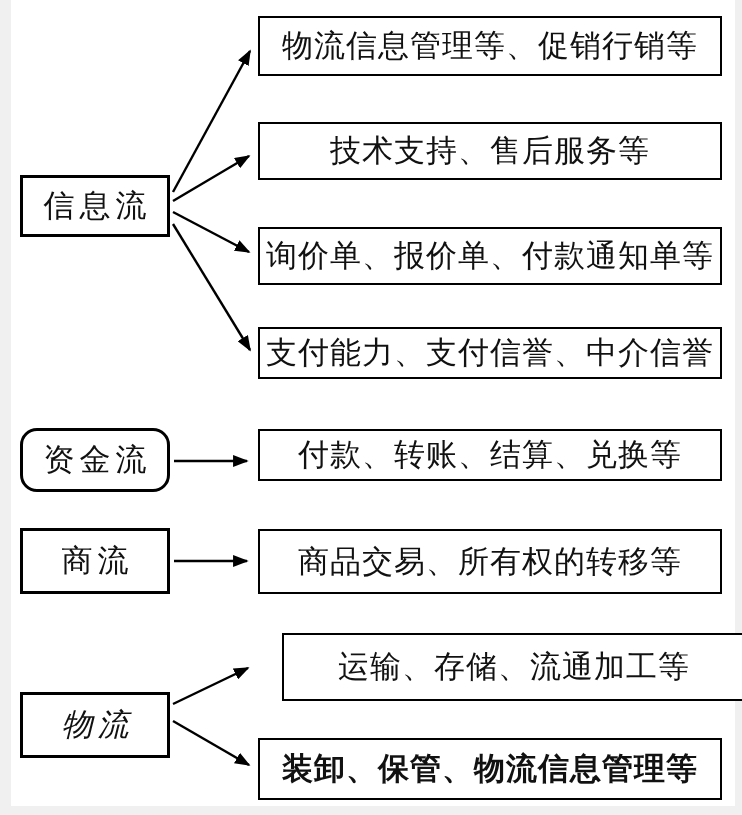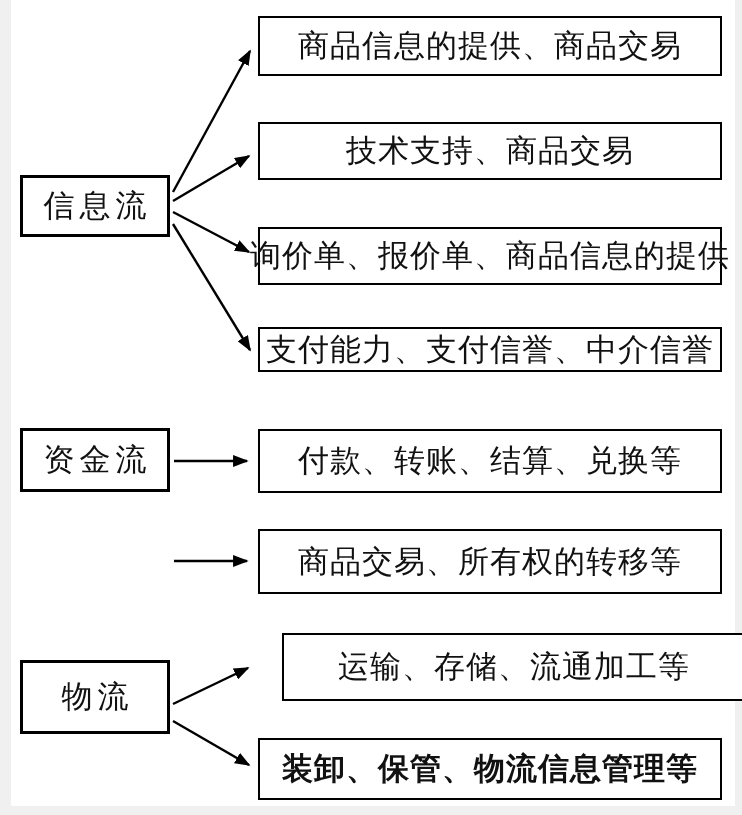--- a/index.html
+++ b/index.html
@@ -75,24 +75,25 @@
     <line x1="173" y1="201" x2="249" y2="156" stroke="#000000" stroke-width="2.4" marker-end="url(#arrowhead)"></line>
     <line x1="173" y1="212" x2="249" y2="252" stroke="#000000" stroke-width="2.4" marker-end="url(#arrowhead)"></line>
     <line x1="173" y1="224" x2="250" y2="350" stroke="#000000" stroke-width="2.4" marker-end="url(#arrowhead)"></line>
     <line x1="174" y1="461" x2="247" y2="461" stroke="#000000" stroke-width="2.4" marker-end="url(#arrowhead)"></line>
     <line x1="174" y1="561" x2="247" y2="561" stroke="#000000" stroke-width="2.4" marker-end="url(#arrowhead)"></line>
     <line x1="173" y1="704" x2="248" y2="668" stroke="#000000" stroke-width="2.4" marker-end="url(#arrowhead)"></line>
     <line x1="173" y1="721" x2="249" y2="765" stroke="#000000" stroke-width="2.4" marker-end="url(#arrowhead)"></line>
   </svg>
 
   <div class="box left-node" style="top:175px;height:62px;">信息流</div>
-  <div class="box left-node" style="top:428px;height:64px;">资金流</div>
-  <div class="box left-node" style="top:660px;height:74px;">物流</div>
+  <div class="box left-node" style="top:428px;height:64px;border-radius:17px;">资金流</div>
+  <div class="box left-node" style="top:528px;height:66px;">商流</div>
+  <div class="box left-node" style="top:692px;height:66px;font-style:italic;">物流</div>
 
-  <div class="box right-node" style="top:16px;height:60px;">商品信息的提供、商品交易</div>
-  <div class="box right-node" style="top:122px;height:58px;">技术支持、商品交易</div>
-  <div class="box right-node" style="top:227px;height:58px;">询价单、报价单、商品信息的提供</div>
-  <div class="box right-node" style="top:327px;height:45px;">支付能力、支付信誉、中介信誉</div>
-  <div class="box right-node" style="top:429px;height:64px;">付款、转账、结算、兑换等</div>
+  <div class="box right-node" style="top:16px;height:60px;">物流信息管理等、促销行销等</div>
+  <div class="box right-node" style="top:122px;height:58px;">技术支持、售后服务等</div>
+  <div class="box right-node" style="top:227px;height:58px;">询价单、报价单、付款通知单等</div>
+  <div class="box right-node" style="top:327px;height:52px;">支付能力、支付信誉、中介信誉</div>
+  <div class="box right-node" style="top:429px;height:52px;">付款、转账、结算、兑换等</div>
   <div class="box right-node" style="top:529px;height:65px;text-align:right;">商品交易、所有权的转移等</div>
   <div class="box right-node" style="top:633px;height:68px;margin-left:24px;">运输、存储、流通加工等</div>
   <div class="box right-node" style="top:738px;height:62px;font-weight:bold;">装卸、保管、物流信息管理等</div>
 </div>
 
 </body></html>

